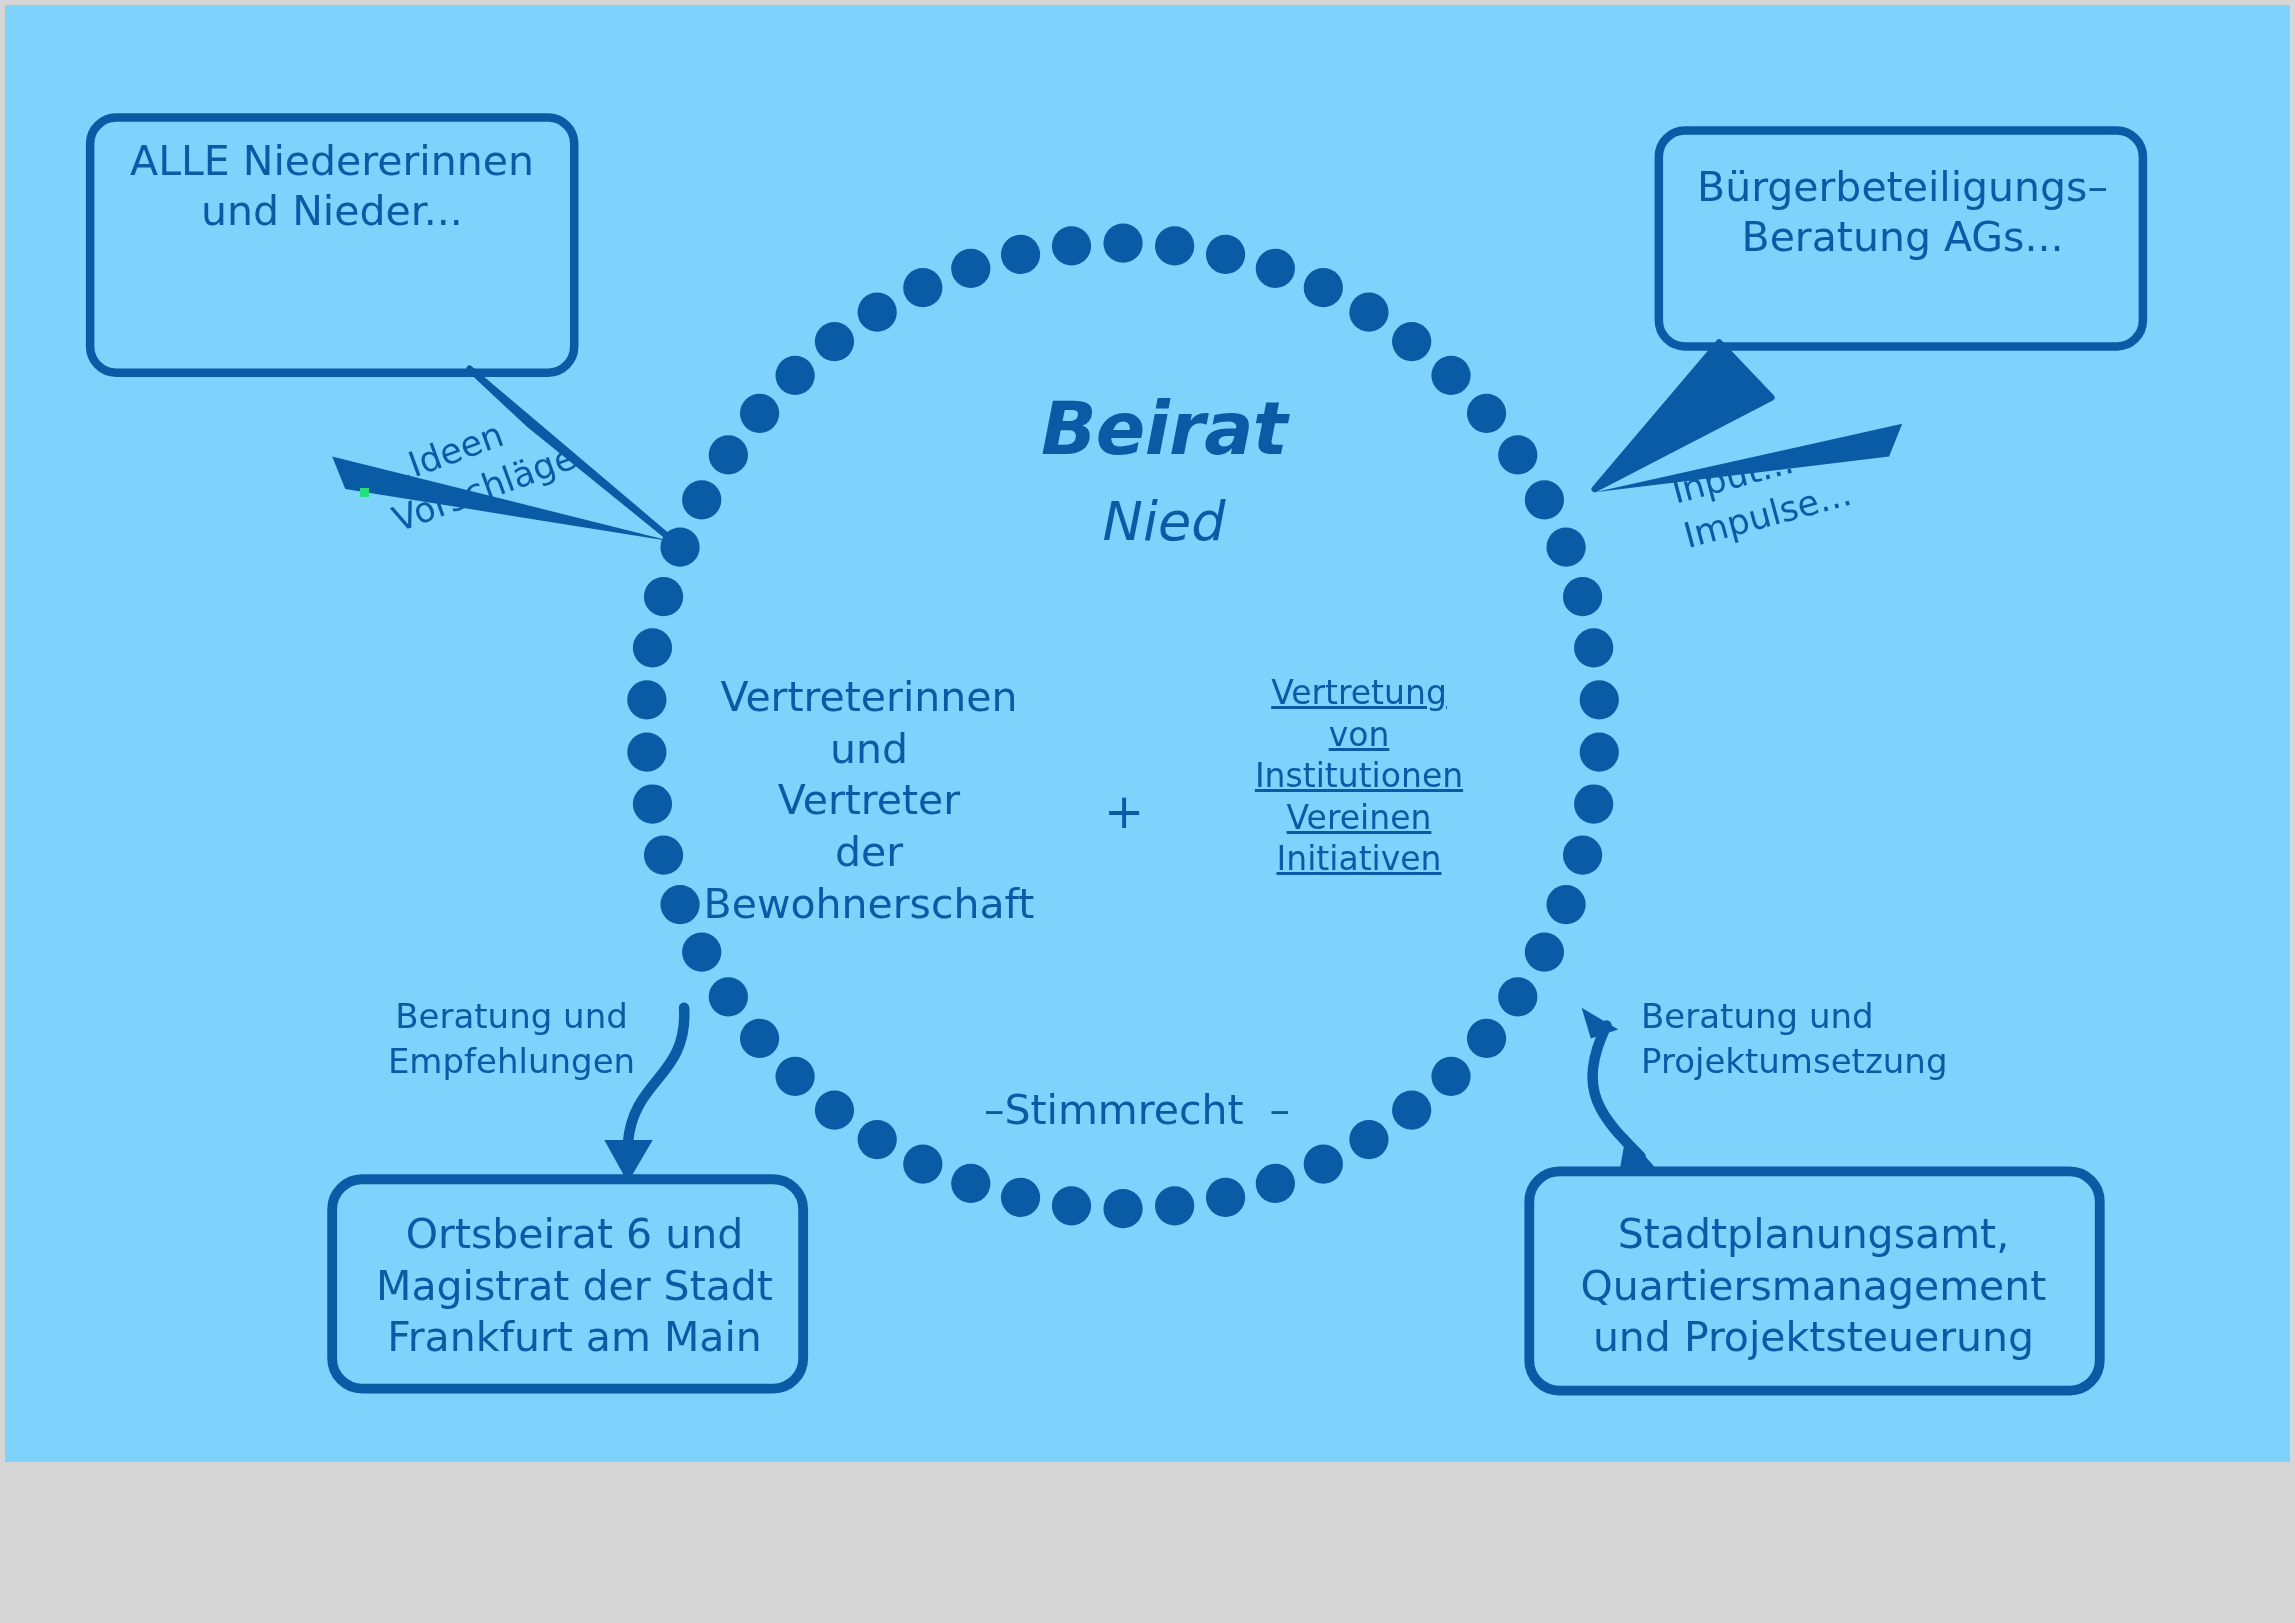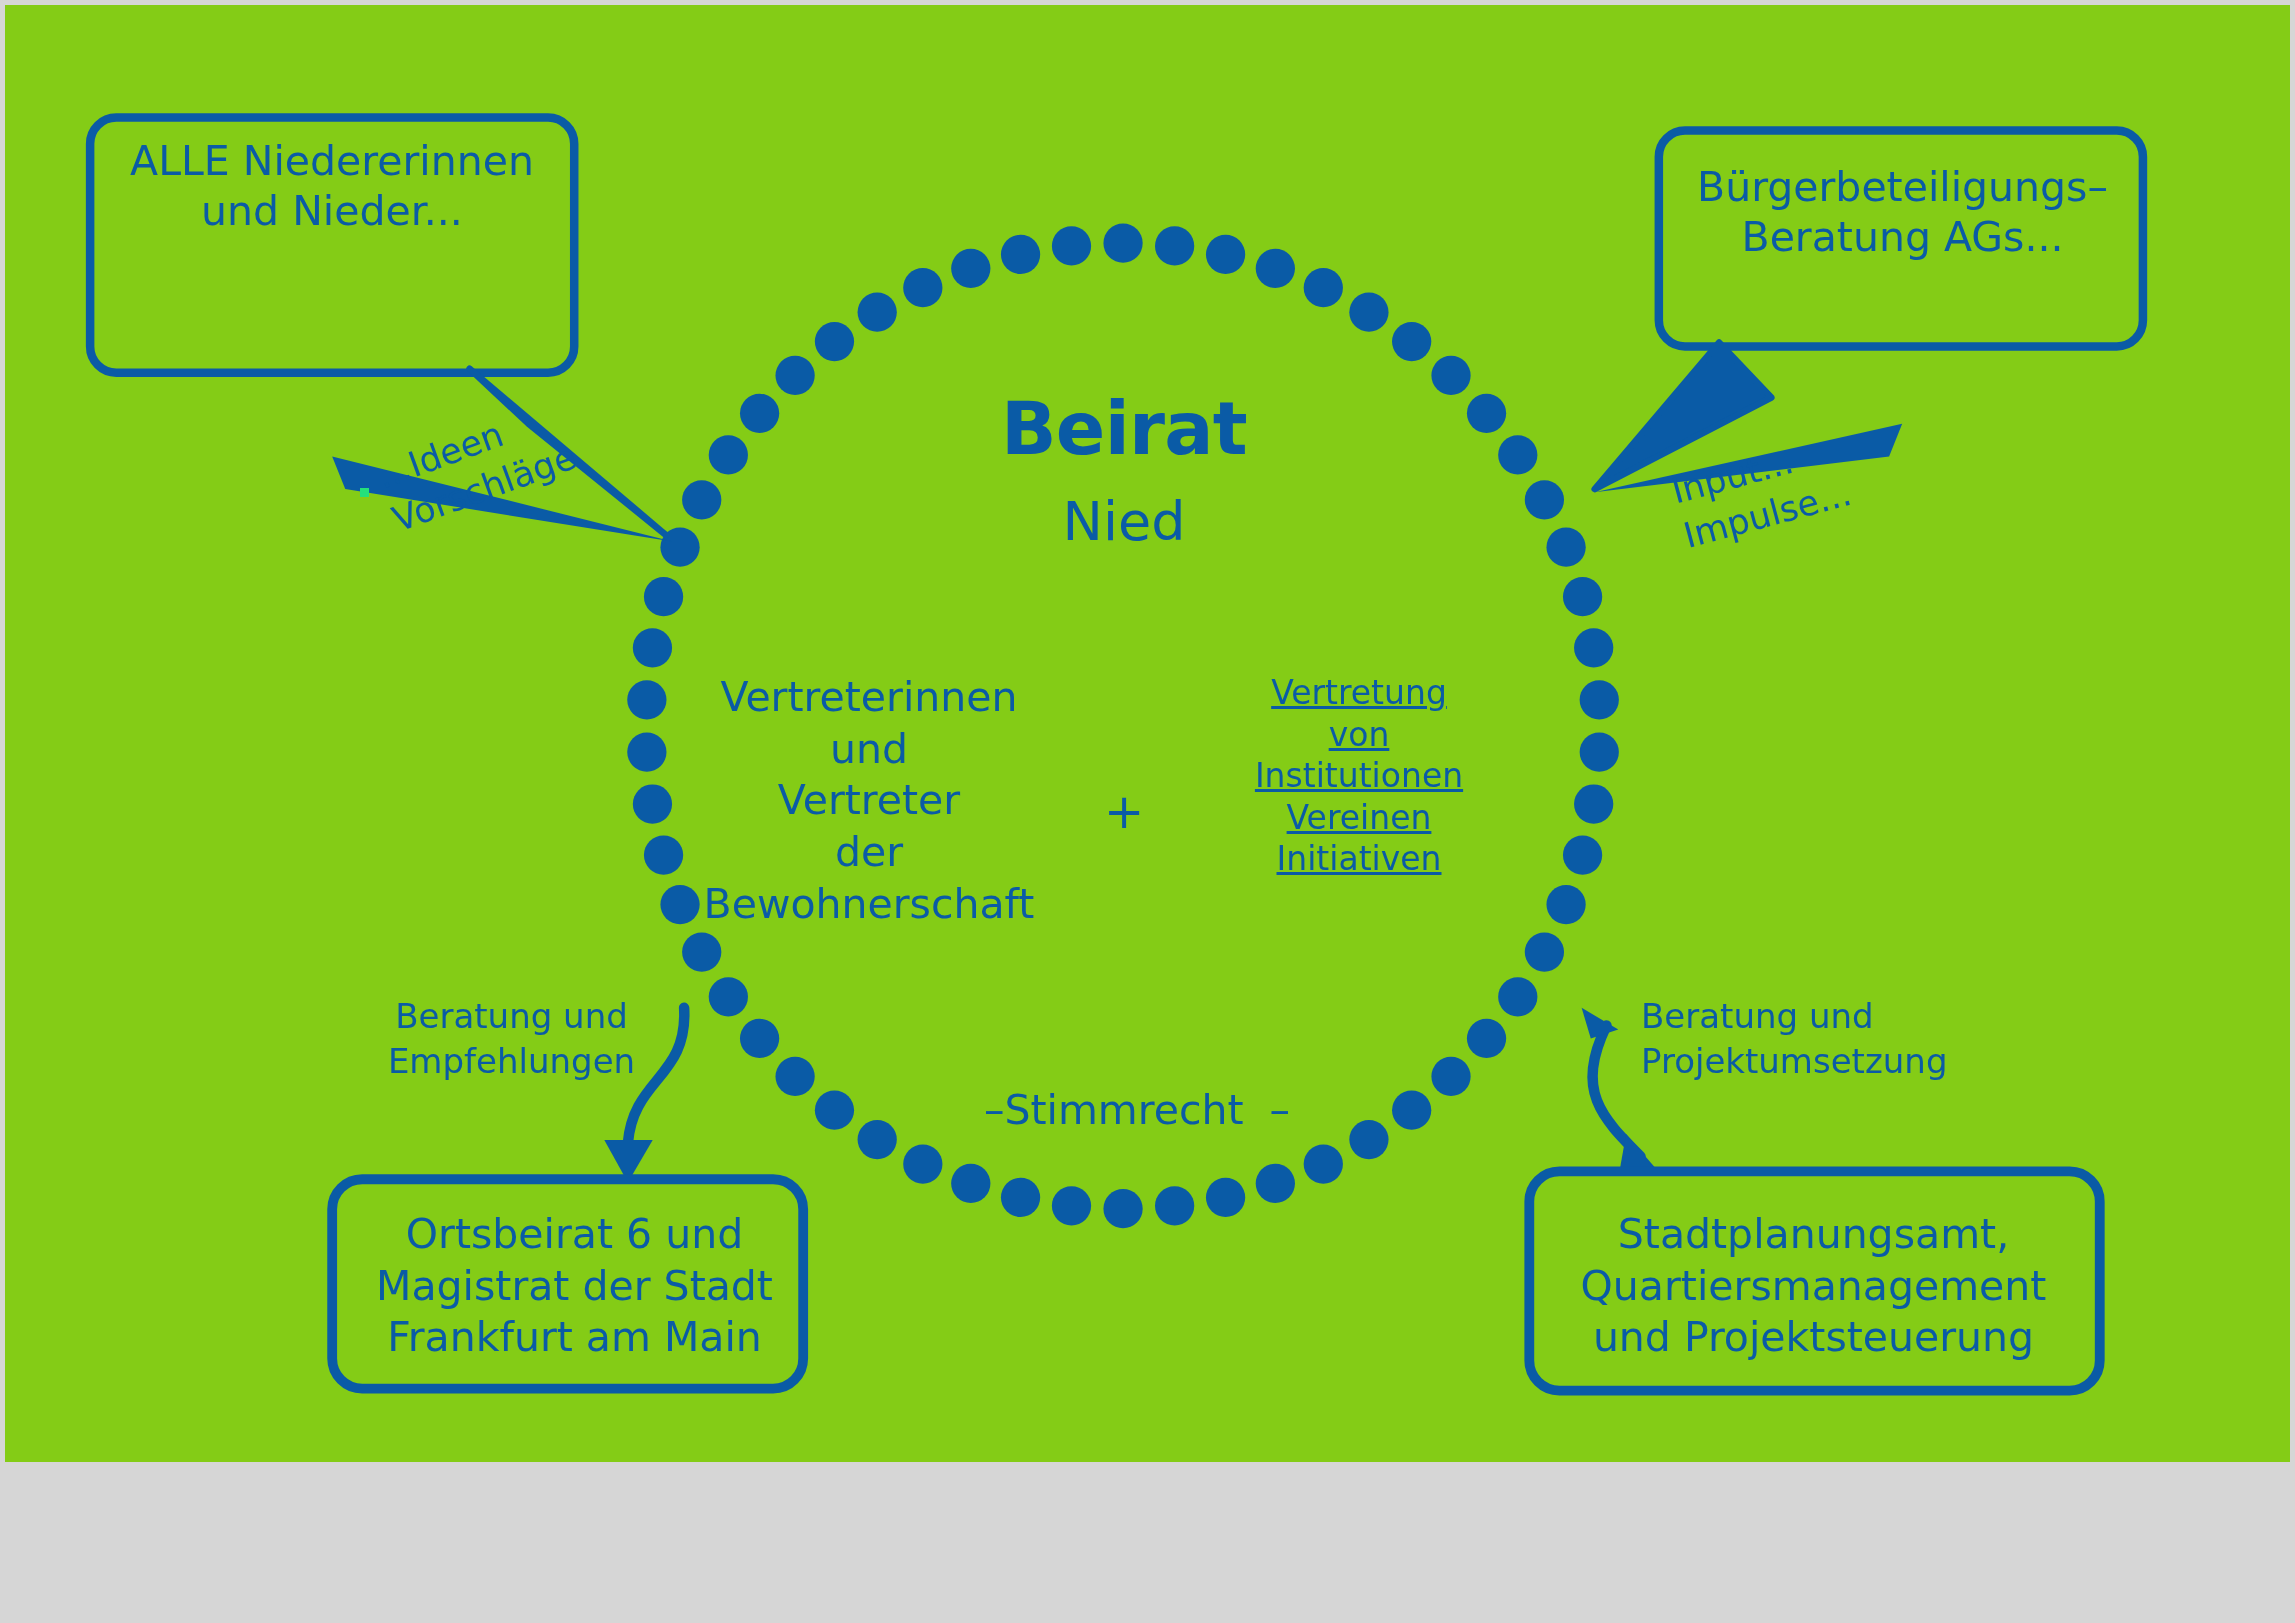--- a/index.html
+++ b/index.html
@@ -4,21 +4,21 @@
 <style>
   html, body {
     margin: 0;
     padding: 0;
     background: #d6d6d6;
   }
   #page {
     position: relative;
     width: 2295px;
     height: 1467px;
-    background: #84cc16;
+    background: #7dd3fc;
     border: 5.2px solid #d6d6d6;
     box-sizing: border-box;
     overflow: hidden;
     font-family: "DejaVu Sans", sans-serif;
   }
   svg.layer {
     position: absolute;
     left: 0;
     top: 0;
     width: 2295px;
@@ -41,21 +41,22 @@
     color: #0a5ba6;
     font-size: 41px;
     line-height: 1.22;
     font-family: "DejaVu Sans", sans-serif;
   }
   #bubble-left-text  { left: 98px;  top: 131px;  width: 458px; }
   #bubble-right-text { left: 1675px; top: 157px;  width: 445px; }
 
   
   #circle-title {
-    left: 759px; top: 363px; width: 720px;
+    left: 799px; top: 363px; width: 720px;
+    font-style: italic;
   }
   #circle-title .t1 {
     font-size: 73px;
     font-weight: bold;
     letter-spacing: -0.7px;
     display: block;
     line-height: 1.02;
   }
   #circle-title .t2 {
     font-size: 54px;

